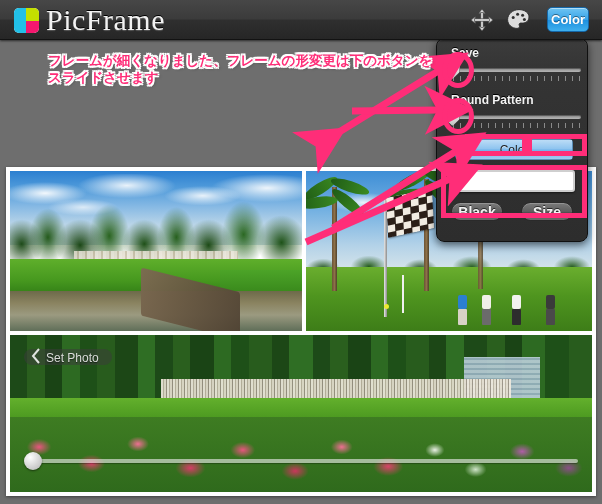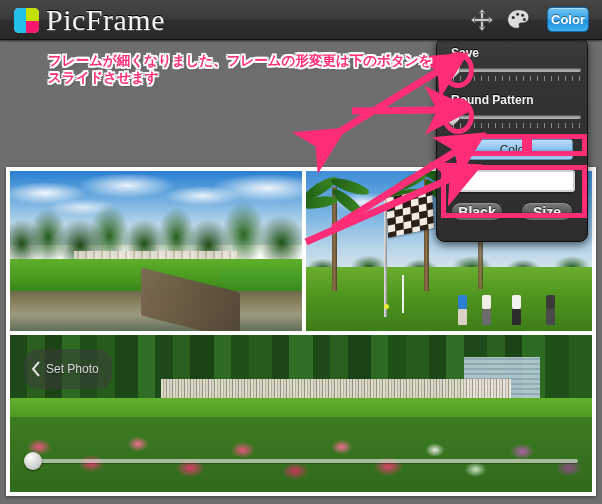--- a/index.html
+++ b/index.html
@@ -168,24 +168,24 @@
         radial-gradient(ellipse 14px 10px at 73% 44%, #e9f0e4, transparent 68%),
         radial-gradient(ellipse 16px 11px at 80% 70%, #cfe4c8, transparent 68%),
         radial-gradient(ellipse 18px 12px at 88% 46%, #b05ea8, transparent 68%),
         radial-gradient(ellipse 20px 13px at 96% 68%, #8a4e86, transparent 68%),
         linear-gradient(#3e7c22 0%, #2f6a1c 100%); }
   .p3-bldg{ position:absolute; left:78%; top:14%; width:13%; height:26%;
       background:repeating-linear-gradient(0deg,#bcd0db 0 3px,#9ab4c4 3px 5px); opacity:.9; }
 
   
   .setphoto{
-    position:absolute; left:14px; top:14px; height:40px; width:88px;
+    position:absolute; left:14px; top:14px; height:16px; width:88px;
     background:rgba(60,60,60,.52);
     border-radius:14px;
-    display:flex; align-items:center; gap:4px; padding-left:6px;
+    display:flex; align-items:flex-end; gap:4px; padding-left:6px;
     cursor:pointer; z-index:8;
   }
   .setphoto span.lbl{ color:rgba(255,255,255,.82); font-size:12px;
     text-shadow:0 1px 1px rgba(0,0,0,.5); }
 
   
   .scrub{
     position:absolute; left:8px; bottom:26px; width:572px; height:10px;
     z-index:9;
   }

